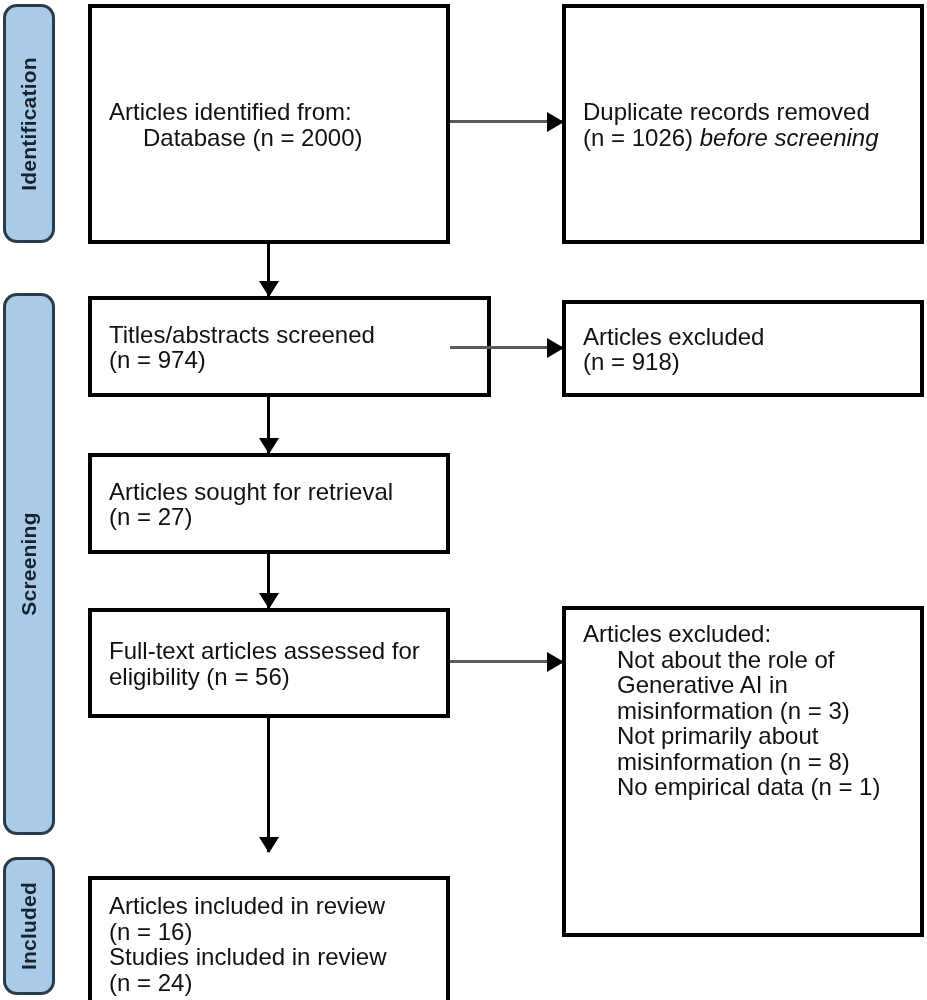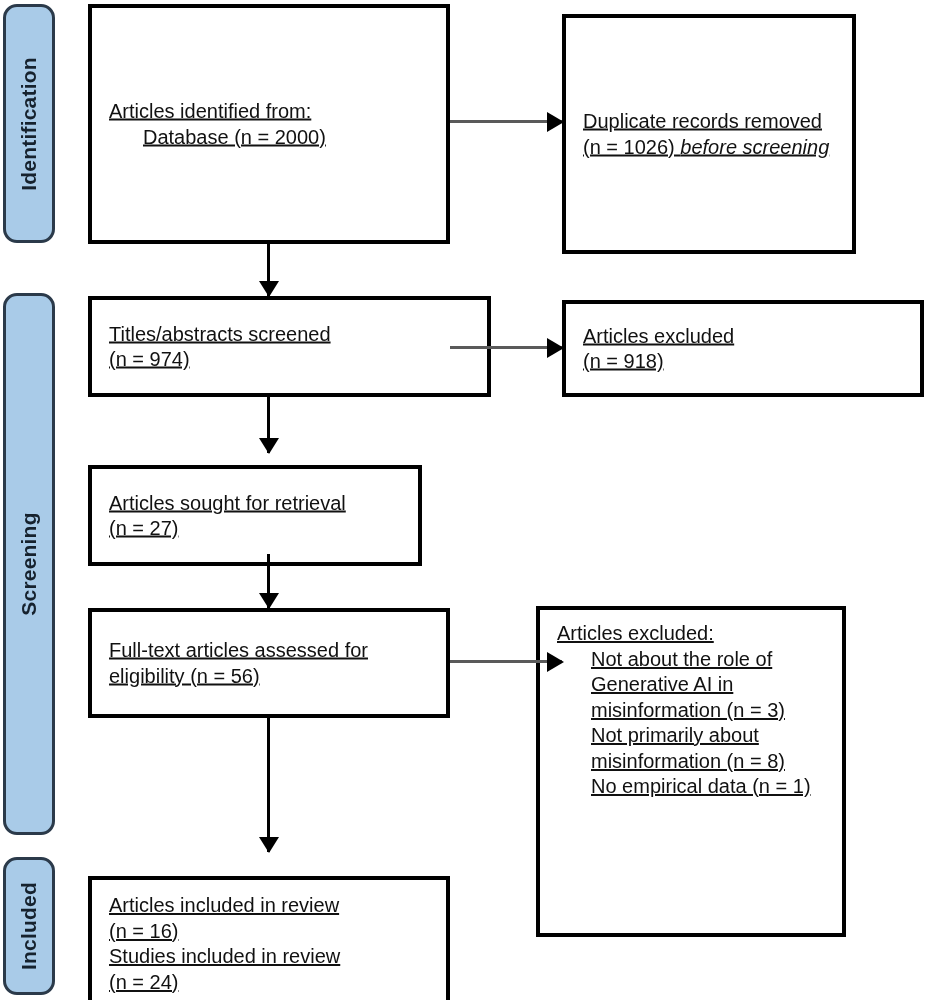--- a/index.html
+++ b/index.html
@@ -44,25 +44,24 @@
   .flow-box {
     position: absolute;
     background: #ffffff;
     border: 4px solid #000000;
     box-sizing: border-box;
   }
   .flow-box .box-text {
     position: absolute;
     left: 17px;
     right: 10px;
-    font-size: 20px;
+    font-size: 24px;
     line-height: 25.5px;
     color: #111111;
     white-space: pre-wrap;
-    text-decoration: underline;
   }
   .flow-box.vcenter .box-text {
     top: 50%;
     transform: translateY(-50%);
   }
   .flow-box.vtop .box-text {
     top: 11px;
   }
   .box-text .indent {
     display: block;
@@ -121,21 +120,21 @@
   </div>
 
   <div class="stage-pill" style="left:3px; top:857px; width:52px; height:138px;">
     <span class="stage-label">Included</span>
   </div>
 
   <div class="flow-box vcenter" style="left:88px; top:4px; width:362px; height:240px;">
     <div class="box-text"><span>Articles identified from:</span><span class="indent">Database (n = 2000)</span></div>
   </div>
 
-  <div class="flow-box vcenter" style="left:562px; top:4px; width:294px; height:240px;margin-top:10px;">
+  <div class="flow-box vcenter" style="left:562px; top:4px; width:362px; height:240px;">
     <div class="box-text"><span>Duplicate records removed</span><br><span>(n = 1026) </span><span class="ital">before screening</span></div>
   </div>
 
   <div class="conn-h" style="left:450px; top:120px; width:112px;">
     <span class="arrowhead-right"></span>
   </div>
 
   <div class="conn-v" style="left:267px; top:244px; height:52px;">
     <span class="arrowhead-down"></span>
   </div>
@@ -149,33 +148,33 @@
   </div>
 
   <div class="conn-h" style="left:450px; top:346px; width:112px;">
     <span class="arrowhead-right"></span>
   </div>
 
   <div class="conn-v" style="left:267px; top:397px; height:56px;">
     <span class="arrowhead-down"></span>
   </div>
 
-  <div class="flow-box vcenter" style="left:88px; top:453px; width:334px; height:101px;margin-top:12px;">
+  <div class="flow-box vcenter" style="left:88px; top:453px; width:362px; height:101px;">
     <div class="box-text"><span>Articles sought for retrieval</span><br><span>(n = 27)</span></div>
   </div>
 
   <div class="conn-v" style="left:267px; top:554px; height:54px;">
     <span class="arrowhead-down"></span>
   </div>
 
   <div class="flow-box vcenter" style="left:88px; top:608px; width:362px; height:110px;">
     <div class="box-text"><span>Full-text articles assessed for</span><br><span>eligibility (n = 56)</span></div>
   </div>
 
-  <div class="flow-box vtop" style="left:536px; top:606px; width:310px; height:331px;">
+  <div class="flow-box vtop" style="left:562px; top:606px; width:362px; height:331px;">
     <div class="box-text"><span>Articles excluded:</span><span class="indent">Not about the role of
 Generative AI in
 misinformation (n = 3)</span><span class="indent">Not primarily about
 misinformation (n = 8)</span><span class="indent">No empirical data (n = 1)</span></div>
   </div>
 
   <div class="conn-h" style="left:450px; top:660px; width:112px;">
     <span class="arrowhead-right"></span>
   </div>
 

